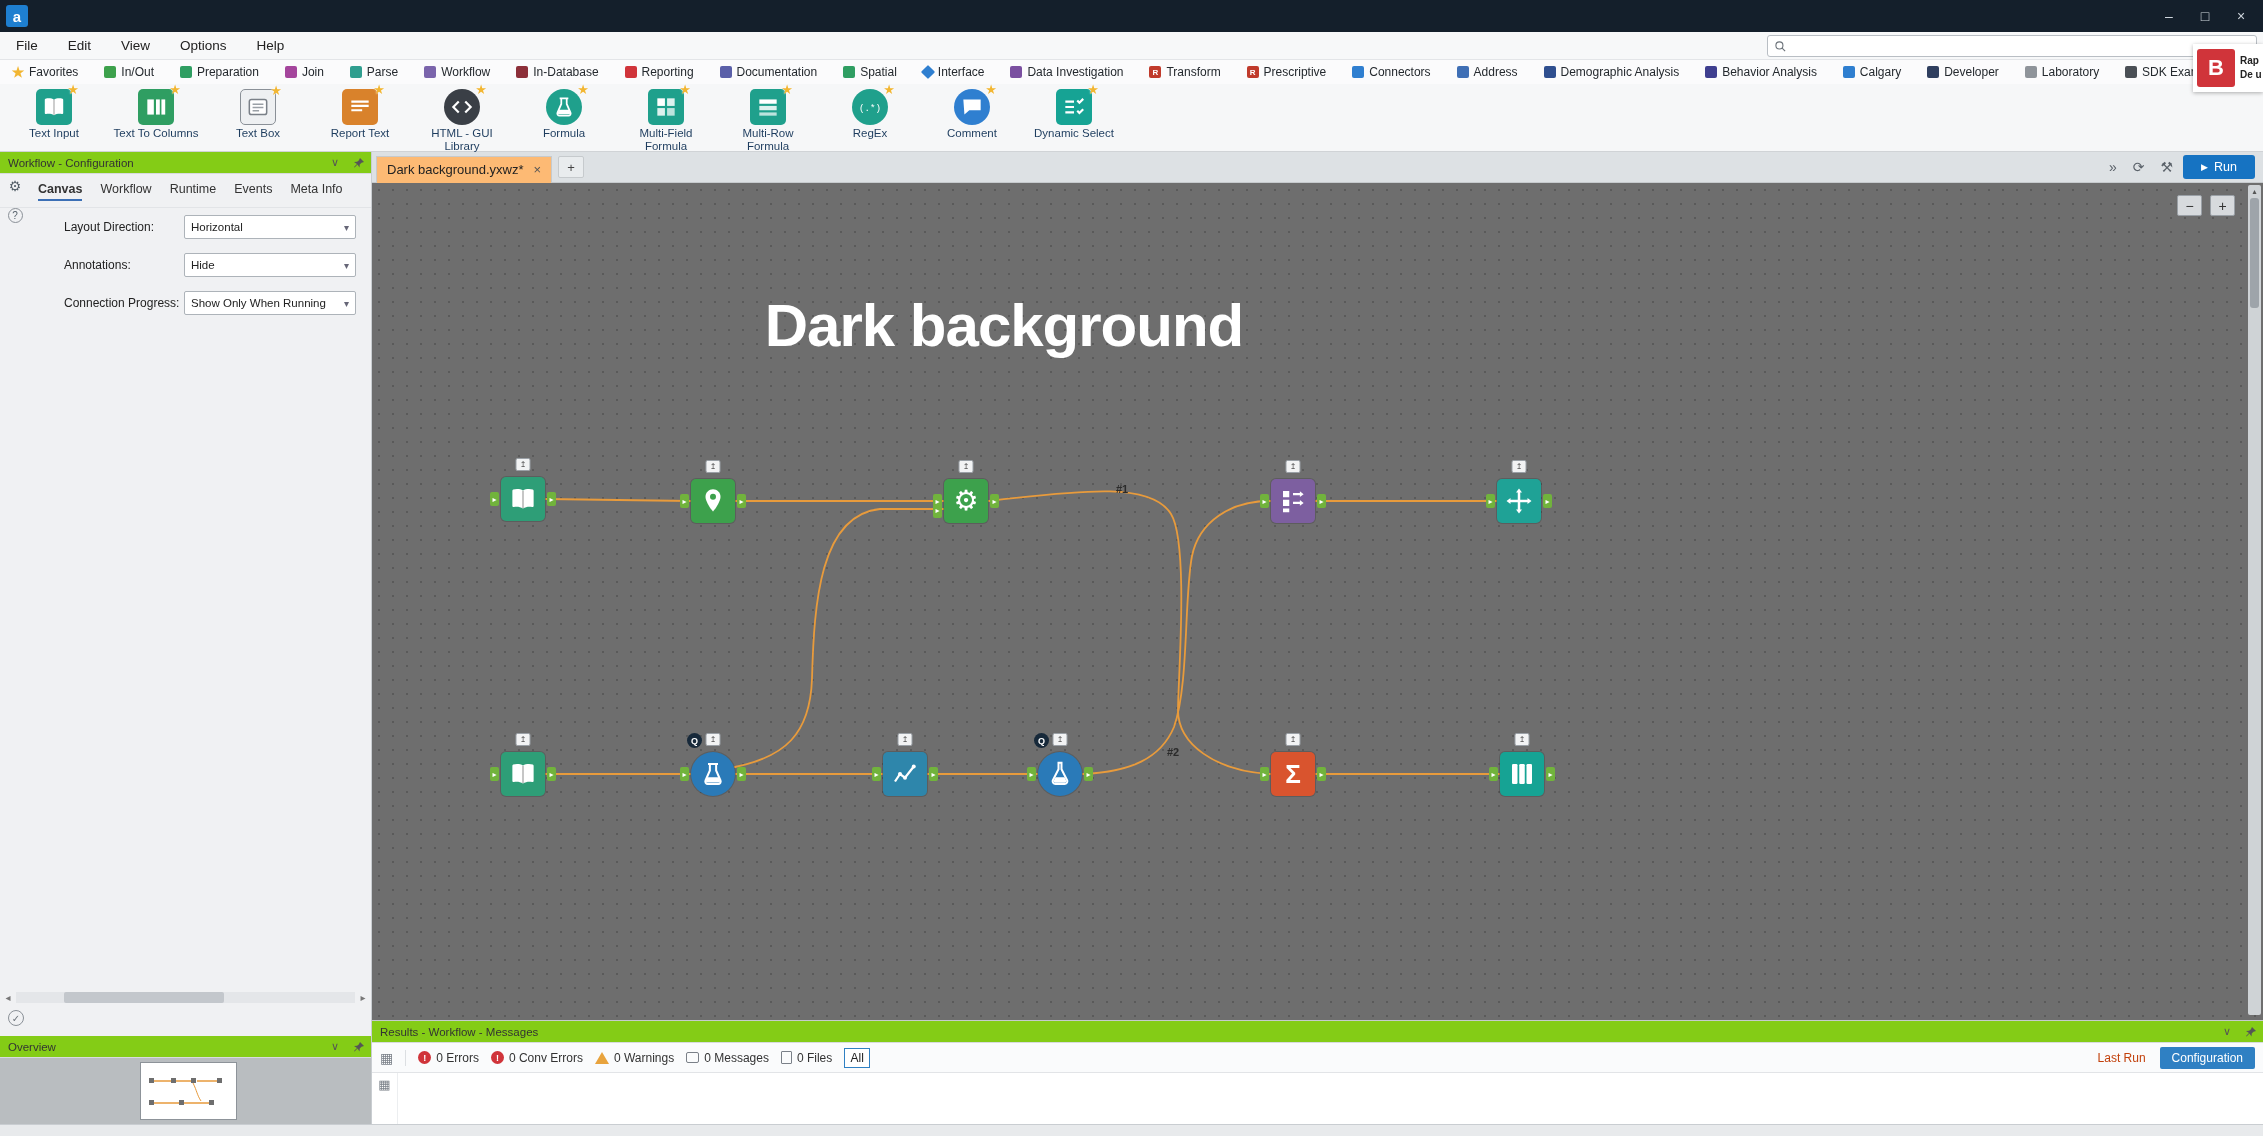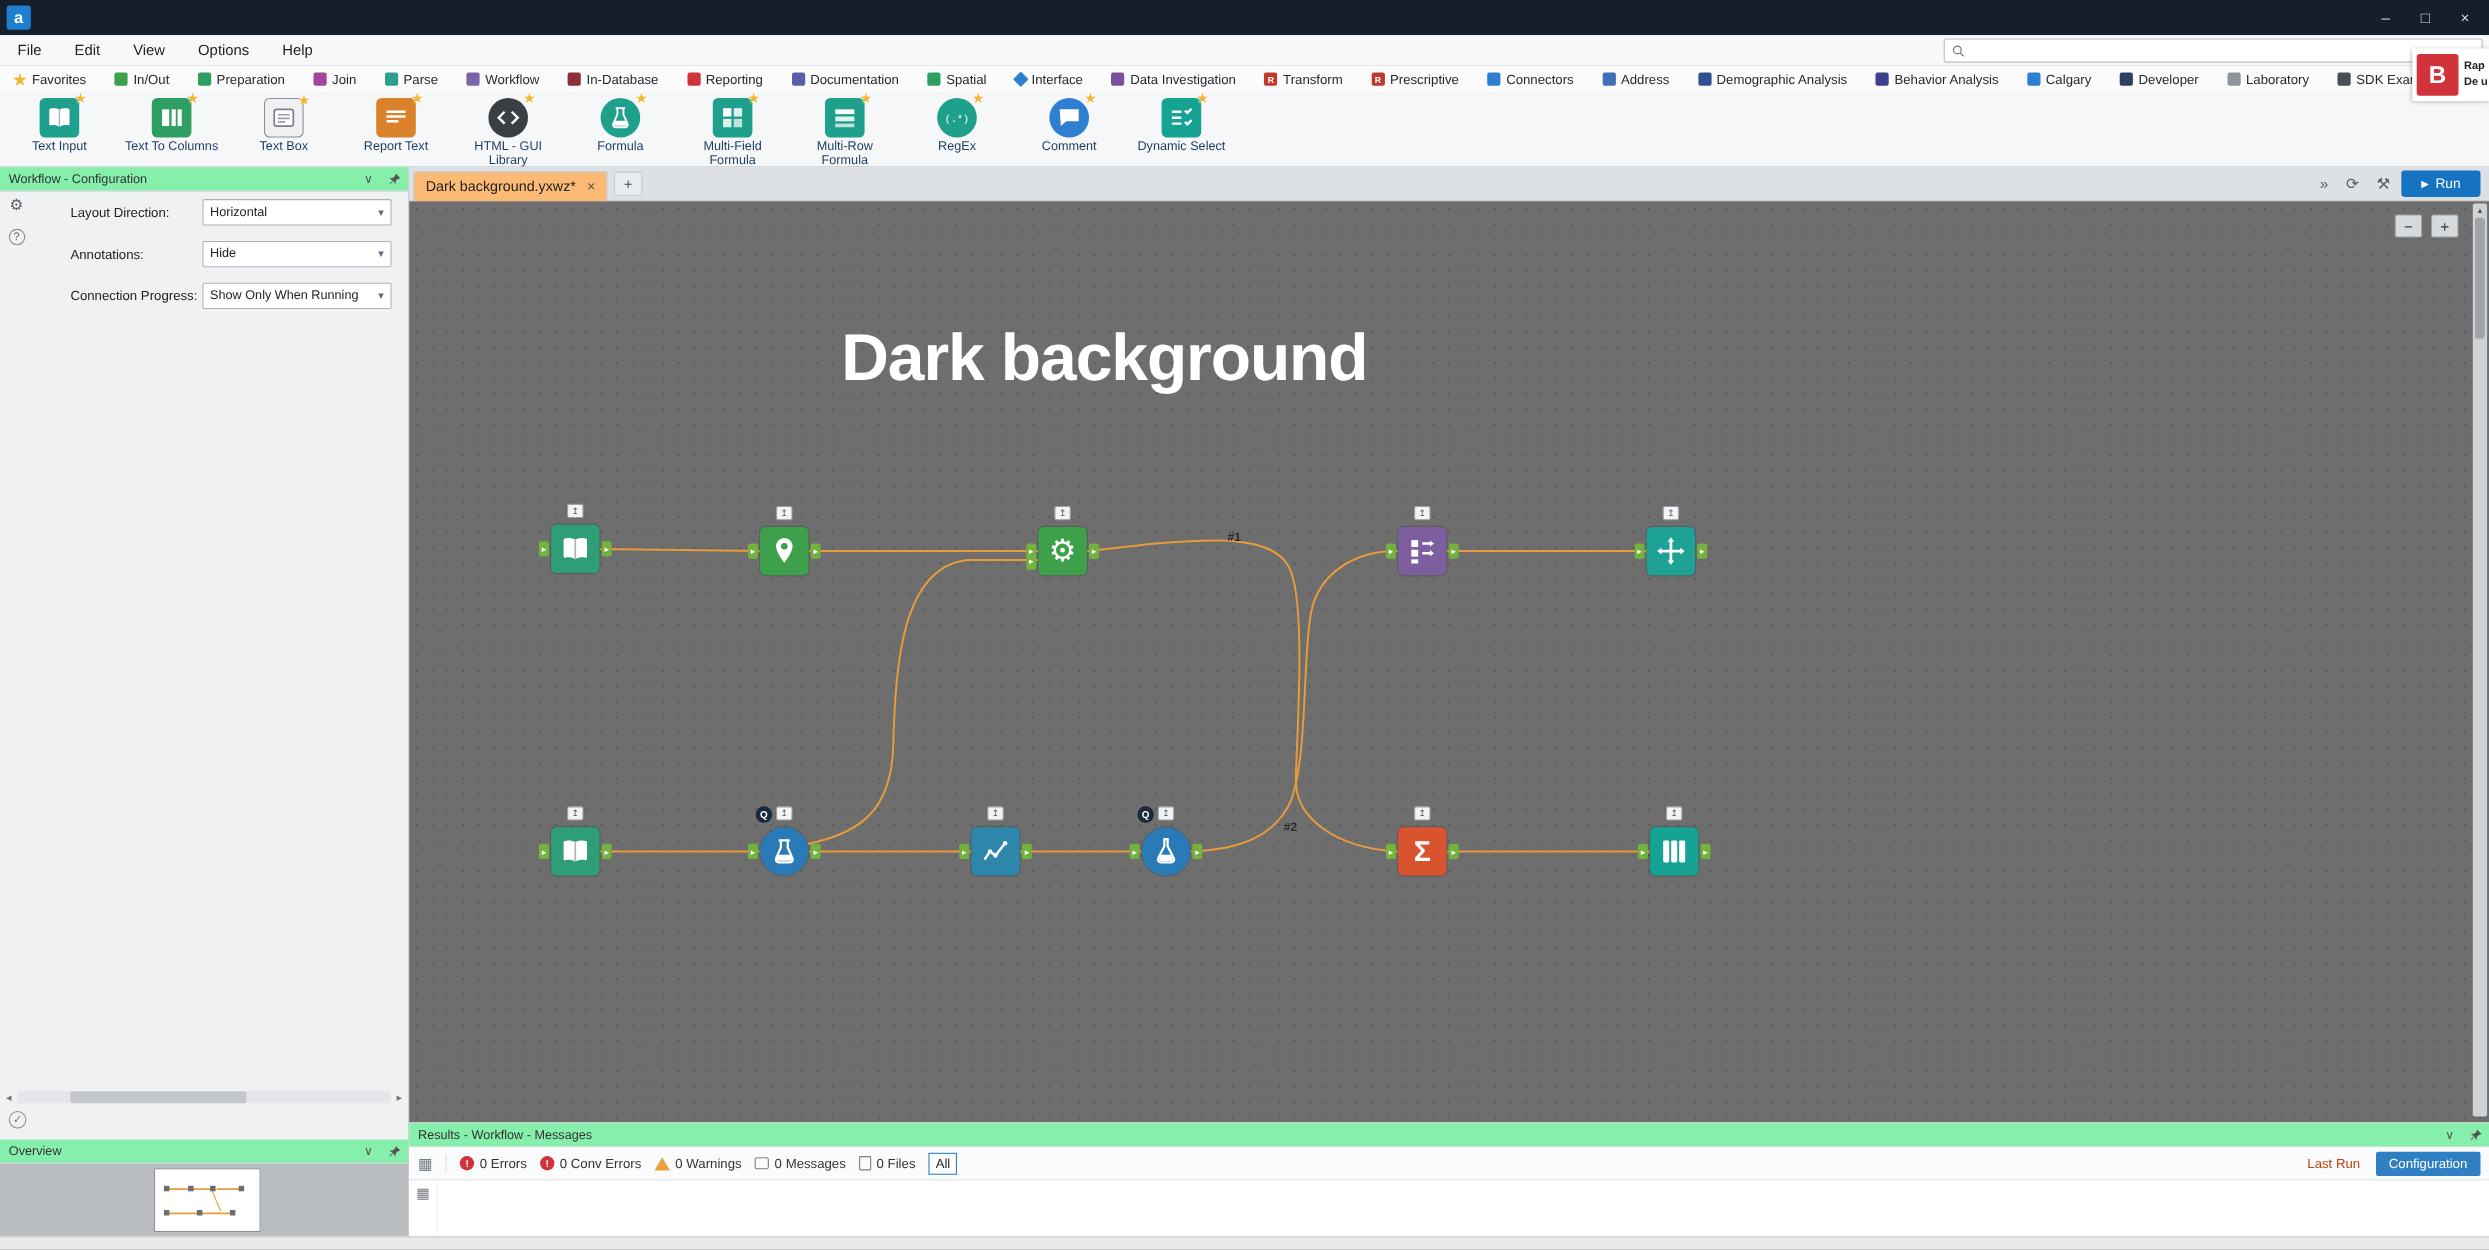--- a/index.html
+++ b/index.html
@@ -33,21 +33,21 @@
   .tool-icon.circle { border-radius:50%; }
   .tool-icon svg { width:26px; height:26px; }
   .tool-star { position:absolute; top:-7px; right:-7px; color:#f2b632; font-size:13px; text-shadow:0 0 2px #fff; }
   .tool-label { font-size:11.5px; color:#1d3c5e; text-align:center; line-height:1.1; }
 
   
   .leftcol { position:absolute; left:0; top:152px; width:372px; height:972px; background:#f0f1f3; border-right:1px solid #c9cdd1; }
   .rightcol { position:absolute; left:372px; top:152px; width:1891px; height:972px; display:flex; flex-direction:column; }
 
   
-  .panel-header { height:22px; background:#86efac; border-bottom:1px solid #d8dbde; display:flex; align-items:center; padding:0 8px; font-size:11.5px; color:#333; position:relative; }
+  .panel-header { height:22px; background:#84cc16; border-bottom:1px solid #d8dbde; display:flex; align-items:center; padding:0 8px; font-size:11.5px; color:#333; position:relative; }
   .panel-header .hdr-icons { position:absolute; right:6px; display:flex; gap:14px; align-items:center; color:#555; font-size:11px; }
   .cfg-side { position:absolute; left:0; top:26px; width:30px; display:flex; flex-direction:column; align-items:center; gap:14px; color:#55606a; font-size:14px; }
   .cfg-tabs { display:flex; gap:18px; padding:8px 0 6px 38px; font-size:12.5px; color:#333; border-bottom:1px solid #e2e4e7; }
   .cfg-tab.active { border-bottom:2px solid #3b6fb5; padding-bottom:3px; font-weight:bold; }
   .cfg-section { padding:14px 0 10px 64px; font-size:12px; color:#222; font-weight:bold; }
   .cfg-row { display:flex; align-items:center; padding:7px 0 7px 64px; }
   .cfg-label { width:120px; font-size:12px; color:#222; }
   .cfg-select { width:172px; height:24px; background:#fff; border:1px solid #adb3b9; border-radius:2px; display:flex; align-items:center; justify-content:space-between; padding:0 6px; font-size:11.5px; color:#222; }
   .cfg-select .chev { color:#667; font-size:10px; }
   .cfg-hscroll { position:absolute; left:0; top:838px; width:371px; height:15px; background:#f0f1f3; display:flex; align-items:center; }
@@ -361,20 +361,27 @@
       <span>∨</span>
       <svg width="12" height="12" viewBox="0 0 24 24">
           <path d="M14 2l8 8-5 1.5L13.5 15l-.5 6-4-6-6 6-1-1 6-6-6-4 6-.5L11.5 7z" fill="#555"></path>
         </svg>
     </span>
   </div>
   <div class="cfg-side">
     <span>⚙</span>
     <span style="border:1px solid #8a9097;border-radius:50%;width:15px;height:15px;font-size:10px;display:flex;align-items:center;justify-content:center;">?</span>
   </div>
+  <div class="cfg-tabs" id="cfgTabs">
+      <span class="cfg-tab active">Canvas</span>
+      <span class="cfg-tab">Workflow</span>
+      <span class="cfg-tab">Runtime</span>
+      <span class="cfg-tab">Events</span>
+      <span class="cfg-tab">Meta Info</span>
+    </div>
   <div id="cfgFields">
       <div class="cfg-row">
         <span class="cfg-label">Layout Direction:</span>
         <div class="cfg-select">
           <span>Horizontal</span>
           <span class="chev">▾</span>
         </div>
       </div>
       <div class="cfg-row">
         <span class="cfg-label">Annotations:</span>

